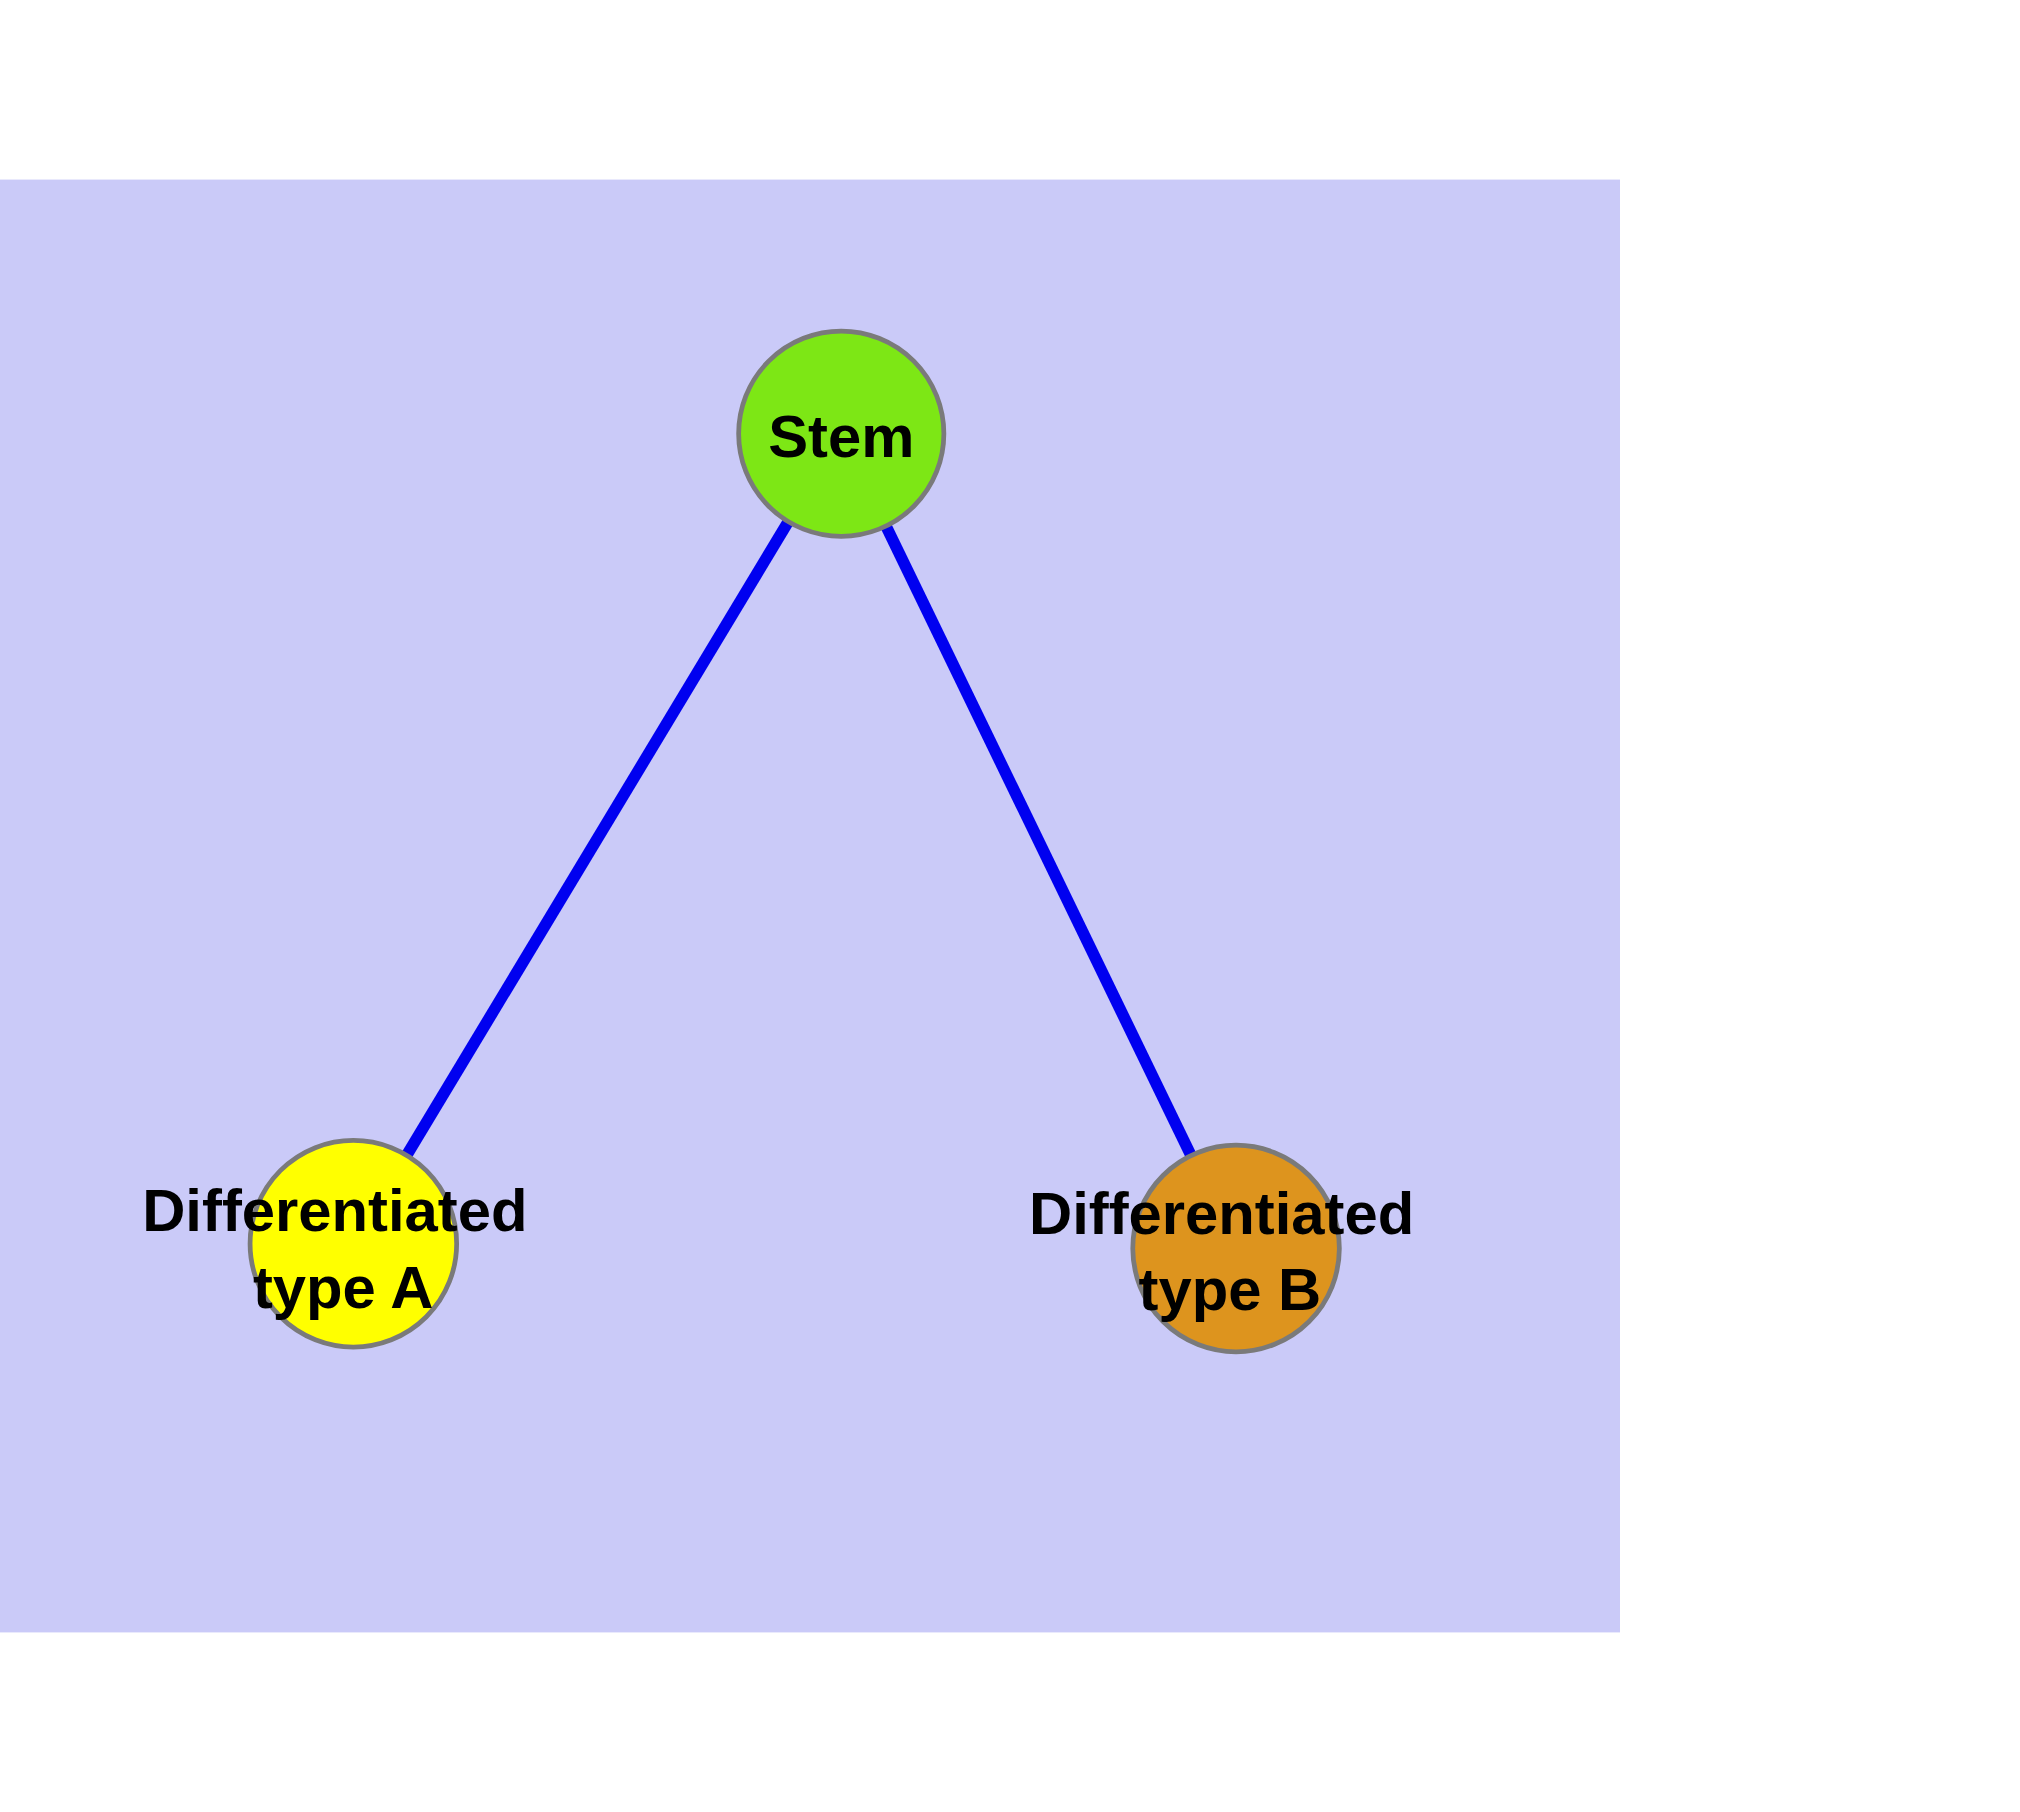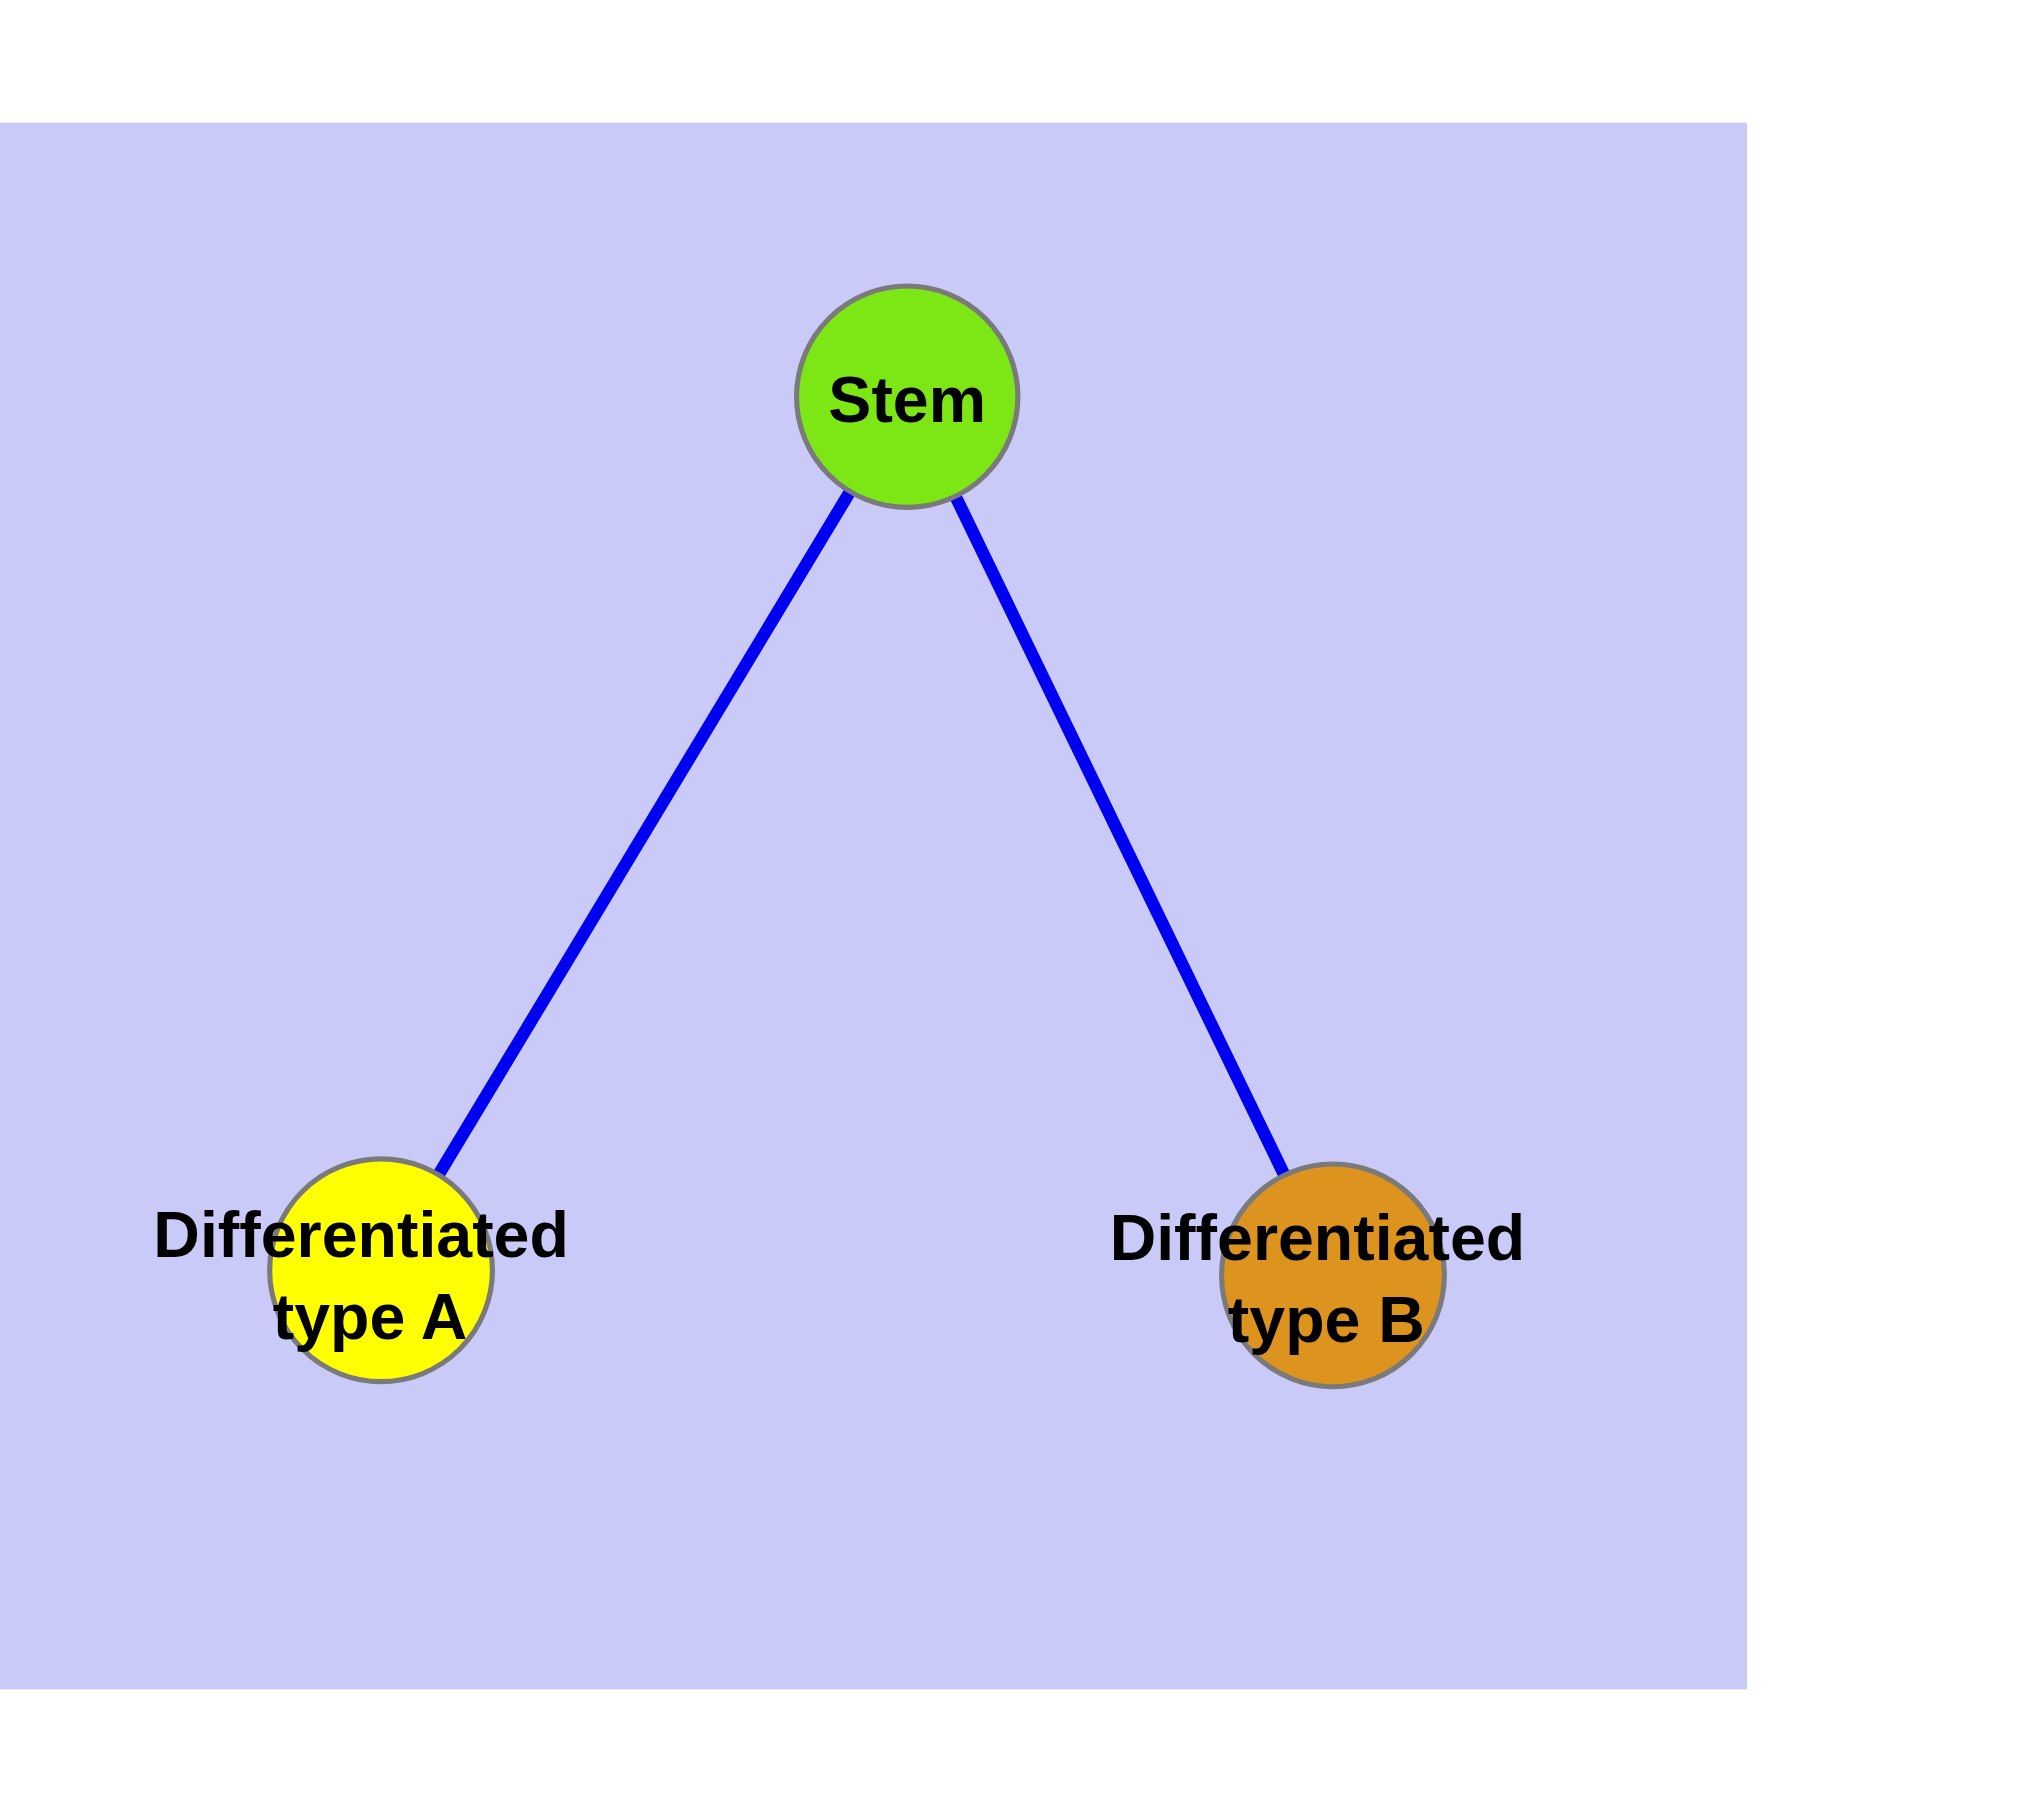--- a/index.html
+++ b/index.html
@@ -1,21 +1,21 @@
 <!DOCTYPE html>
 <html style="font-size:13.6px"><head>
 <meta charset="utf-8">
 <style>
   html, body {
     margin: 0;
     padding: 0;
     background: #ffffff;
   }
   #diagram-root {
-    width: 1747px;
+    width: 1620px;
     height: 1812px;
     position: relative;
     overflow: hidden;
   }
   svg {
     display: block;
     width: 100%;
     height: 100%;
   }
   .node-label {

